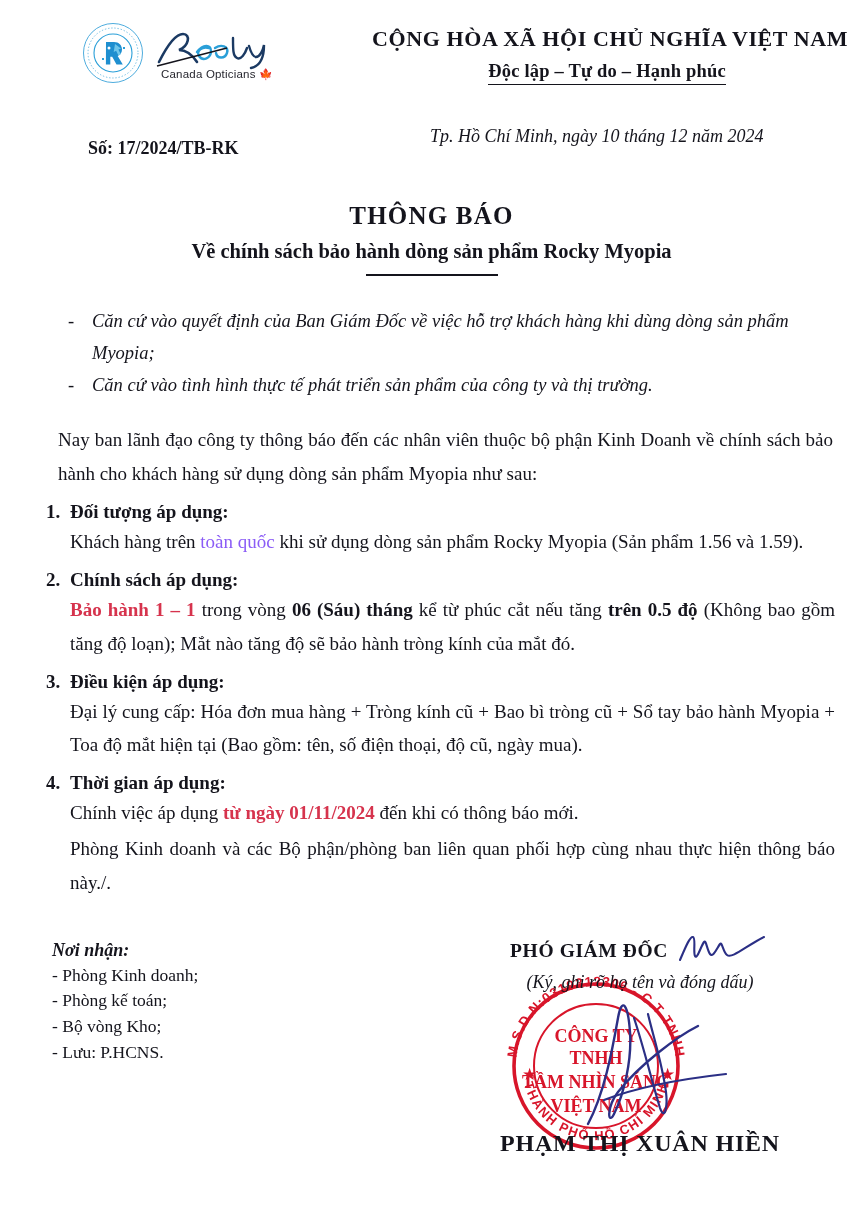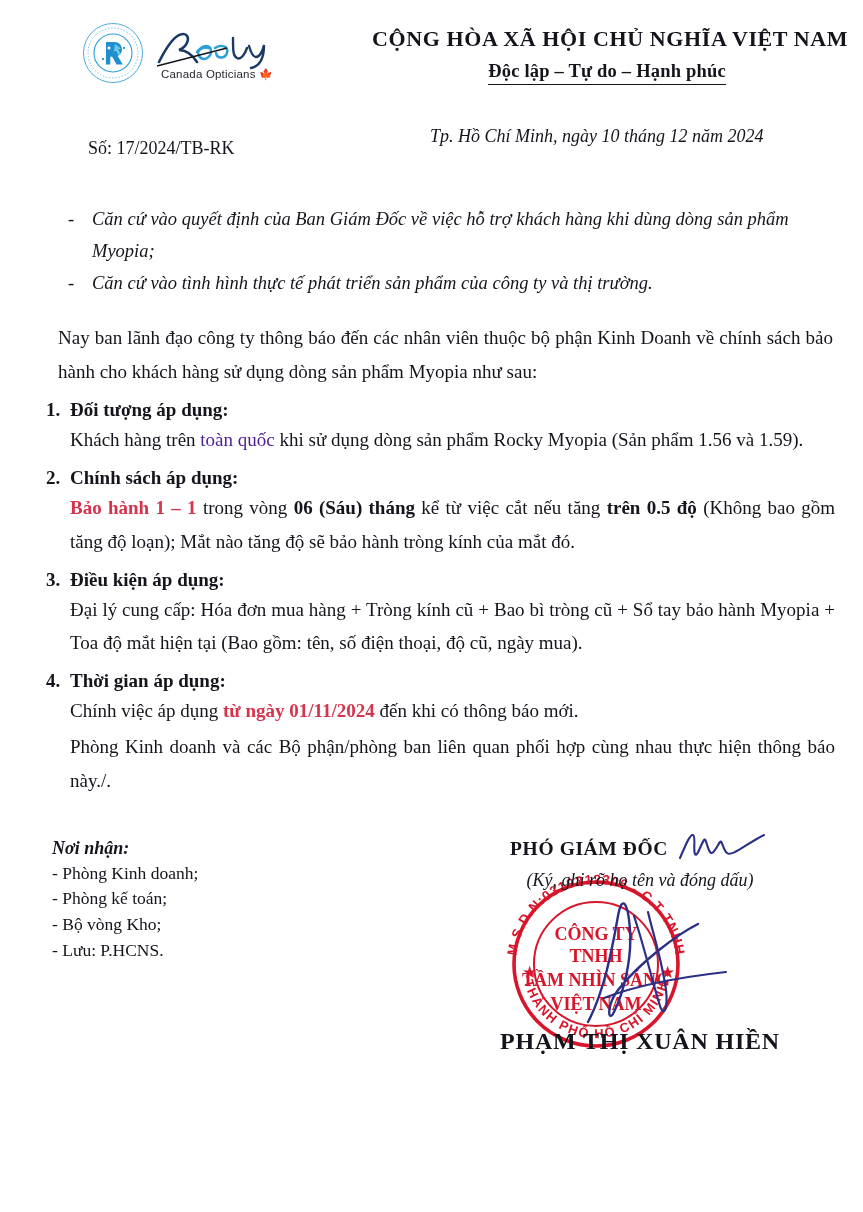--- a/index.html
+++ b/index.html
@@ -84,20 +84,21 @@
   .meta-row {
     position: relative;
     height: 48px;
     margin-top: 16px;
   }
   .doc-number {
     position: absolute;
     left: 88px;
     top: 12px;
     font-size: 18px;
+    font-weight: bold;
   }
   .doc-date {
     position: absolute;
     left: 430px;
     top: 0px;
     font-style: italic;
     font-size: 18px;
     white-space: nowrap;
   }
 
@@ -162,21 +163,21 @@
   .section-body {
     padding-left: 70px;
     padding-right: 28px;
     font-size: 19px;
     line-height: 1.78;
     margin-top: 2px;
     text-align: justify;
   }
   .section-body.tight { text-align: left; }
 
-  .hl { color: #4c1d95; }
+  .hl { color: #8b5cf6; }
   .hl-b { color: #d6334d; font-weight: 700; text-align: right; }
   .b { font-weight: 700; }
 
   
   .footer {
     position: relative;
     margin-top: 34px;
     height: 250px;
   }
 
@@ -304,20 +305,25 @@
       <div class="national-line1">CỘNG HÒA XÃ HỘI CHỦ NGHĨA VIỆT NAM</div>
       <div class="national-line2">Độc lập – Tự do – Hạnh phúc</div>
     </div>
   </div>
 
   <div class="meta-row">
     <div class="doc-number">Số: 17/2024/TB-RK</div>
     <div class="doc-date">Tp. Hồ Chí Minh, ngày 10 tháng 12 năm 2024</div>
   </div>
 
+  <div class="title-block">
+    <div class="title-main">THÔNG BÁO</div>
+    <div class="title-sub">Về chính sách bảo hành dòng sản phẩm Rocky Myopia</div>
+    <div class="title-rule"></div>
+  </div>
 
   <div class="preamble">
     <div class="preamble-item">
       <span class="preamble-dash">-</span>
       <span class="preamble-text">Căn cứ vào quyết định của Ban Giám Đốc về việc hỗ trợ khách hàng khi dùng dòng sản phẩm Myopia;</span>
     </div>
     <div class="preamble-item">
       <span class="preamble-dash">-</span>
       <span class="preamble-text">Căn cứ vào tình hình thực tế phát triển sản phẩm của công ty và thị trường.</span>
     </div>
@@ -331,21 +337,21 @@
       <span>Đối tượng áp dụng:</span>
     </div>
     <div class="section-body"><span>Khách hàng trên </span><span class="hl">toàn quốc</span><span> khi sử dụng dòng sản phẩm Rocky Myopia (Sản phẩm 1.56 và 1.59).</span></div>
   </div>
 
   <div class="section">
     <div class="section-heading">
       <span class="section-num">2.</span>
       <span>Chính sách áp dụng:</span>
     </div>
-    <div class="section-body"><span class="hl-b">Bảo hành 1 – 1</span><span> trong vòng </span><span class="b">06 (Sáu) tháng</span><span> kể từ việc cắt nếu tăng </span><span class="b">trên 0.5 độ</span><span> (Không bao gồm tăng độ loạn); Mắt nào tăng độ sẽ bảo hành tròng kính của mắt đó.</span></div>
+    <div class="section-body"><span class="hl-b">Bảo hành 1 – 1</span><span> trong vòng </span><span class="b">06 (Sáu) tháng</span><span> kể từ phúc cắt nếu tăng </span><span class="b">trên 0.5 độ</span><span> (Không bao gồm tăng độ loạn); Mắt nào tăng độ sẽ bảo hành tròng kính của mắt đó.</span></div>
   </div>
 
   <div class="section">
     <div class="section-heading">
       <span class="section-num">3.</span>
       <span>Điều kiện áp dụng:</span>
     </div>
     <div class="section-body"><span>Đại lý cung cấp: Hóa đơn mua hàng + Tròng kính cũ + Bao bì tròng cũ + Sổ tay bảo hành Myopia + Toa độ mắt hiện tại (Bao gồm: tên, số điện thoại, độ cũ, ngày mua).</span></div>
   </div>
 

